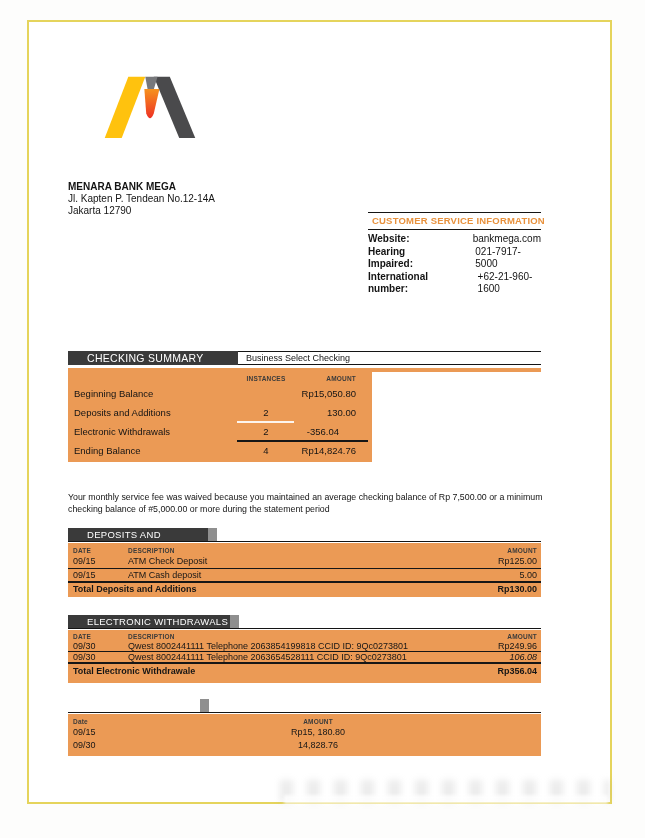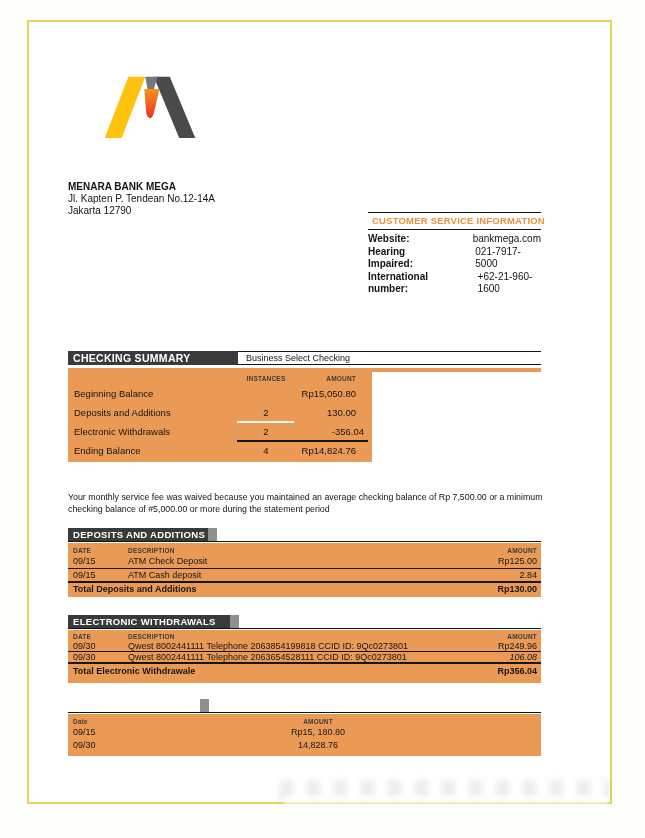--- a/index.html
+++ b/index.html
@@ -19,21 +19,21 @@
   .wordmark{font-size:21px;letter-spacing:.5px;}
   .wm-bank{font-weight:400;color:#4a4a4c;}
   .wm-mega{font-weight:800;color:#161616;}
   
   .cs-line{position:absolute;height:1.3px;background:#141414;}
   .cs-title{color:var(--cs_title,#e8913c);font-weight:bold;font-size:9.5px;letter-spacing:.2px;}
   .cs-row{display:flex;justify-content:space-between;font-size:10px;line-height:12.6px;gap:25px;}
   .cs-row .lbl{font-weight:bold;}
   
   .bar{position:absolute;height:13px;background:var(--bar_dark,#3a3a3a);color:#ffffff;
-       font-size:9.5px;font-weight:bold;letter-spacing:.3px;line-height:13px;padding-left:5px;box-sizing:border-box;}
+       font-size:9.5px;font-weight:normal;letter-spacing:.3px;line-height:13px;padding-left:19px;box-sizing:border-box;}
   .bar-tail{position:absolute;height:13px;width:9px;background:#8f8f8f;}
   .rule{position:absolute;height:1.2px;background:#141414;}
   
   .otable{position:absolute;background:var(--orange,#eb9a55);}
   .colhead{position:absolute;font-size:6.5px;font-weight:bold;color:#3b3b3b;letter-spacing:.2px;}
   .cell{position:absolute;font-size:9px;color:#161616;white-space:nowrap;}
   .r{text-align:right;}
   .c{text-align:center;}
   .tline{position:absolute;background:#161616;height:1px;}
   .tline2{position:absolute;background:#161616;height:2px;}
@@ -102,21 +102,21 @@
   <div class="sum-row" style="left:74px;top:388px;">Beginning Balance</div>
   <div class="sum-row r" style="left:286px;top:388px;width:70px;">Rp15,050.80</div>
 
   <div class="sum-row" style="left:74px;top:407px;">Deposits and Additions</div>
   <div class="sum-row c" style="left:231px;top:407px;width:70px;">2</div>
   <div class="sum-row r" style="left:286px;top:407px;width:70px;">130.00</div>
   <div class="wline" style="left:237px;top:421px;width:57px;"></div>
 
   <div class="sum-row" style="left:74px;top:426px;">Electronic Withdrawals</div>
   <div class="sum-row c" style="left:231px;top:426px;width:70px;">2</div>
-  <div class="sum-row r" style="left:294px;top:426px;width:70px;">-356.04</div>
+  <div class="sum-row r" style="left:269px;top:426px;width:70px;">-356.04</div>
   <div class="tline" style="left:237px;top:440px;width:131px;height:1.5px;"></div>
 
   <div class="sum-row" style="left:74px;top:445px;">Ending Balance</div>
   <div class="sum-row c" style="left:231px;top:445px;width:70px;">4</div>
   <div class="sum-row r" style="left:286px;top:445px;width:70px;">Rp14,824.76</div>
 
   <div class="abs t88" style="left:68px;top:492px;width:500px;">Your monthly service fee was waived because you maintained an average checking balance of Rp 7,500.00 or a minimum checking balance of #5,000.00 or more during the statement period</div>
 
   <div class="bar" style="left:68px;top:528px;width:140px;">DEPOSITS AND ADDITIONS</div>
   <div class="bar-tail" style="left:208px;top:528px;"></div>
@@ -126,21 +126,21 @@
     <div class="colhead" style="left:60px;top:4px;">DESCRIPTION</div>
     <div class="colhead r" style="right:4px;top:4px;width:60px;">AMOUNT</div>
 
     <div class="cell" style="left:5px;top:13px;">09/15</div>
     <div class="cell" style="left:60px;top:13px;">ATM Check Deposit</div>
     <div class="cell r" style="right:4px;top:13px;width:80px;">Rp125.00</div>
     <div class="tline" style="left:0;top:25px;width:473px;"></div>
 
     <div class="cell" style="left:5px;top:27px;">09/15</div>
     <div class="cell" style="left:60px;top:27px;">ATM Cash deposit</div>
-    <div class="cell r" style="right:4px;top:27px;width:80px;">2.84</div>
+    <div class="cell r" style="right:4px;top:27px;width:80px;">5.00</div>
     <div class="tline2" style="left:0;top:38px;width:473px;"></div>
 
     <div class="cell bold" style="left:5px;top:41px;">Total Deposits and Additions</div>
     <div class="cell r bold" style="right:4px;top:41px;width:80px;">Rp130.00</div>
   </div>
 
   <div class="bar" style="left:68px;top:615px;width:162px;">ELECTRONIC WITHDRAWALS</div>
   <div class="bar-tail" style="left:230px;top:615px;"></div>
   <div class="rule" style="left:68px;top:628px;width:473px;"></div>
   <div class="otable" style="left:68px;top:630px;width:473px;height:53px;">

